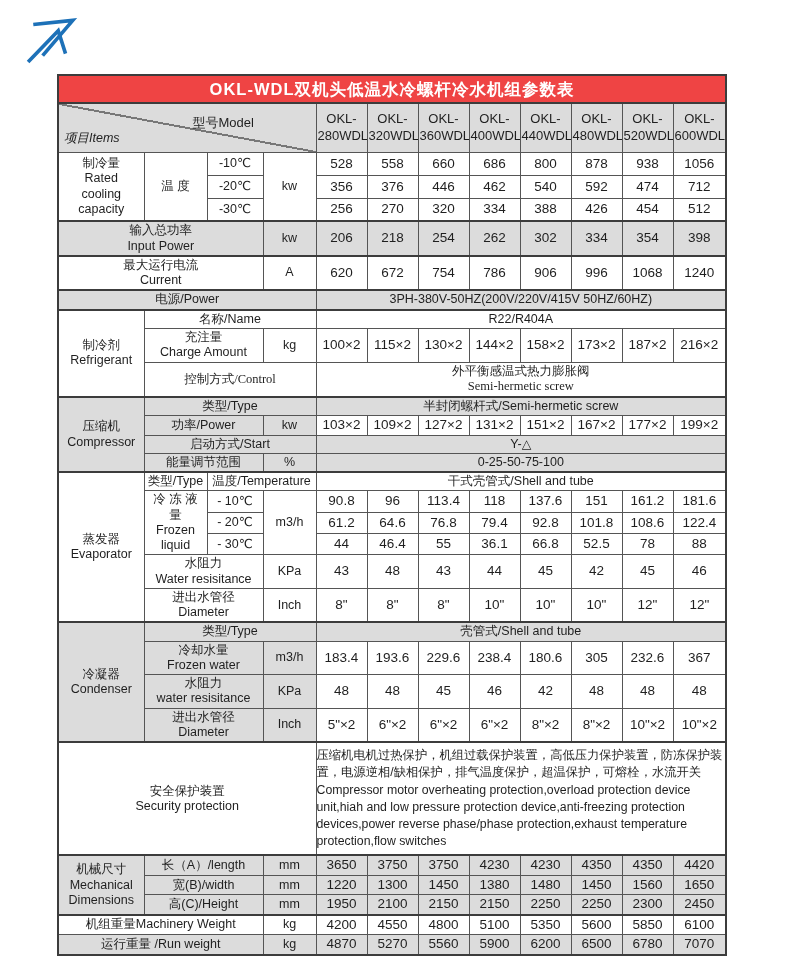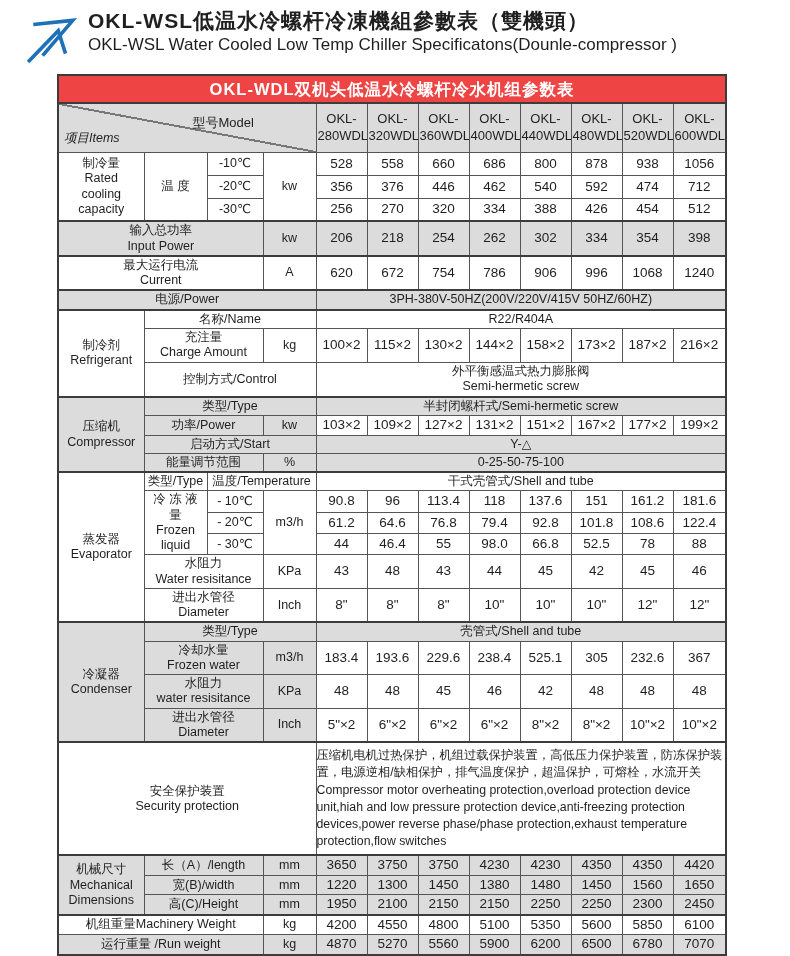--- a/index.html
+++ b/index.html
@@ -46,39 +46,35 @@
   }
   .corner .items { position:absolute; left:5px; bottom:6px; font-size:12.5px;font-style:italic; }
   .corner .model { position:absolute; left:52%; top:11px; font-size:13px; }
   td.model-head { background:#dcdcdc; font-size:13px; line-height:1.3; }
 
   td.sec-label { font-size:12.5px; }
   td.left-text { text-align:left; padding:4px 0; font-size:12.3px; line-height:1.4; }
 
   
   tr.rh23 { height:23px; } tr.rh30 { height:30px; } tr.rh19 { height:19px; }
-  tr.rh26 { height:26px;padding-left:36px; } tr.rh35 { height:35px; } tr.rh16 { height:16px; }
+  tr.rh26 { height:26px;padding-left:36px; } tr.rh35 { height:35px;font-family:Liberation Serif, serif; } tr.rh16 { height:16px; }
   tr.rh17 { height:17px; } tr.rh27 { height:27px; } tr.rh28 { height:28px; }
   tr.rh84 { height:84px; } tr.rh20 { height:16px; }
 </style>
 </head>
 <body>
 
 <div class="page">
 
   <div class="masthead">
     <div class="logo">
       <svg width="56" height="52" viewBox="0 0 52 50">
         <polyline points="8,12 46,8 17,42" fill="none" stroke="#1d71b8" stroke-width="3.5"></polyline>
         <polyline points="3,48 32,18 39,40" fill="none" stroke="#1d71b8" stroke-width="3.5"></polyline>
       </svg>
-    </div>
-    <div class="titles">
-      <div class="title-cn">OKL-WSL低温水冷螺杆冷凍機組參數表（雙機頭）</div>
-      <div class="title-en">OKL-WSL Water Cooled Low Temp Chiller Specificatons(Dounle-compressor )</div>
     </div>
   </div>
 
   <div class="tablewrap">
     <table class="spec">
       <colgroup>
         <col style="width:86px">
           <col style="width:63px">
           <col style="width:56px">
           <col style="width:53px">
@@ -276,21 +272,21 @@
             <td class="val">92.8</td>
             <td class="val">101.8</td>
             <td class="val">108.6</td>
             <td class="val">122.4</td>
           </tr>
       <tr class="rh19">
         <td>- 30℃</td>
       <td class="val">44</td>
             <td class="val">46.4</td>
             <td class="val">55</td>
-            <td class="val">98.0</td>
+            <td class="val">36.1</td>
             <td class="val">66.8</td>
             <td class="val">52.5</td>
             <td class="val">78</td>
             <td class="val">88</td>
           </tr>
       <tr class="rh27">
         <td colspan="2">水阻力
 Water resisitance</td>
         <td>KPa</td>
       <td class="val">43</td>
@@ -323,21 +319,21 @@
         <td colspan="8">壳管式/Shell and tube</td>
       </tr>
       <tr class="shade-labels rh28">
         <td colspan="2">冷却水量
 Frozen water</td>
         <td>m3/h</td>
       <td class="val">183.4</td>
             <td class="val">193.6</td>
             <td class="val">229.6</td>
             <td class="val">238.4</td>
-            <td class="val">525.1</td>
+            <td class="val">180.6</td>
             <td class="val">305</td>
             <td class="val">232.6</td>
             <td class="val">367</td>
           </tr>
       <tr class="shade-labels rh28">
         <td colspan="2">水阻力
 water resisitance</td>
         <td>KPa</td>
       <td class="val">48</td>
             <td class="val">48</td>

